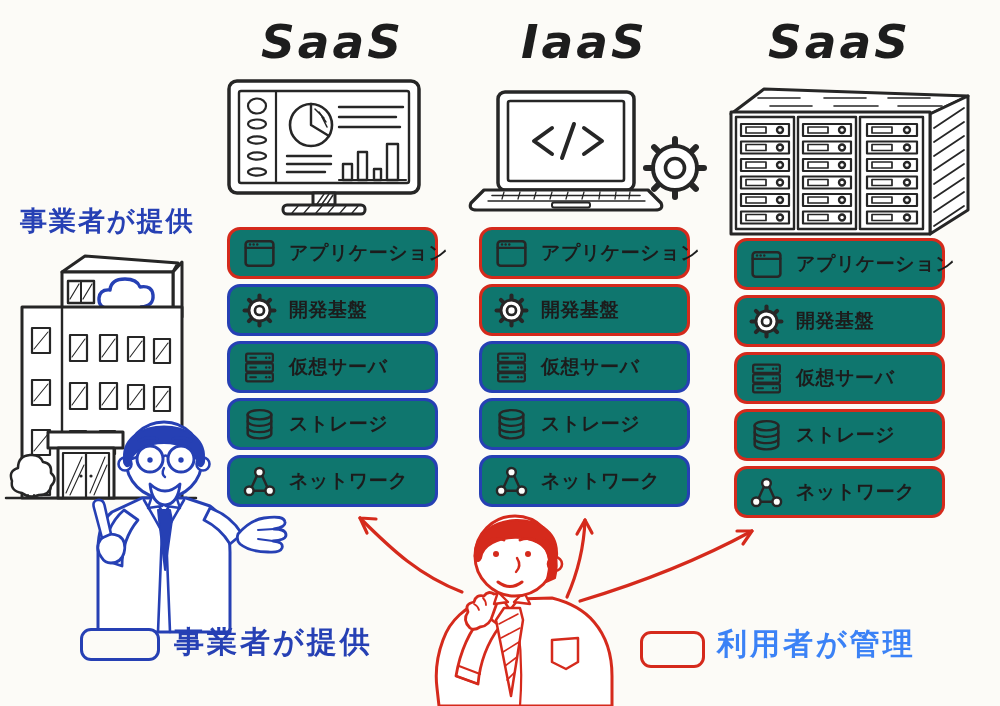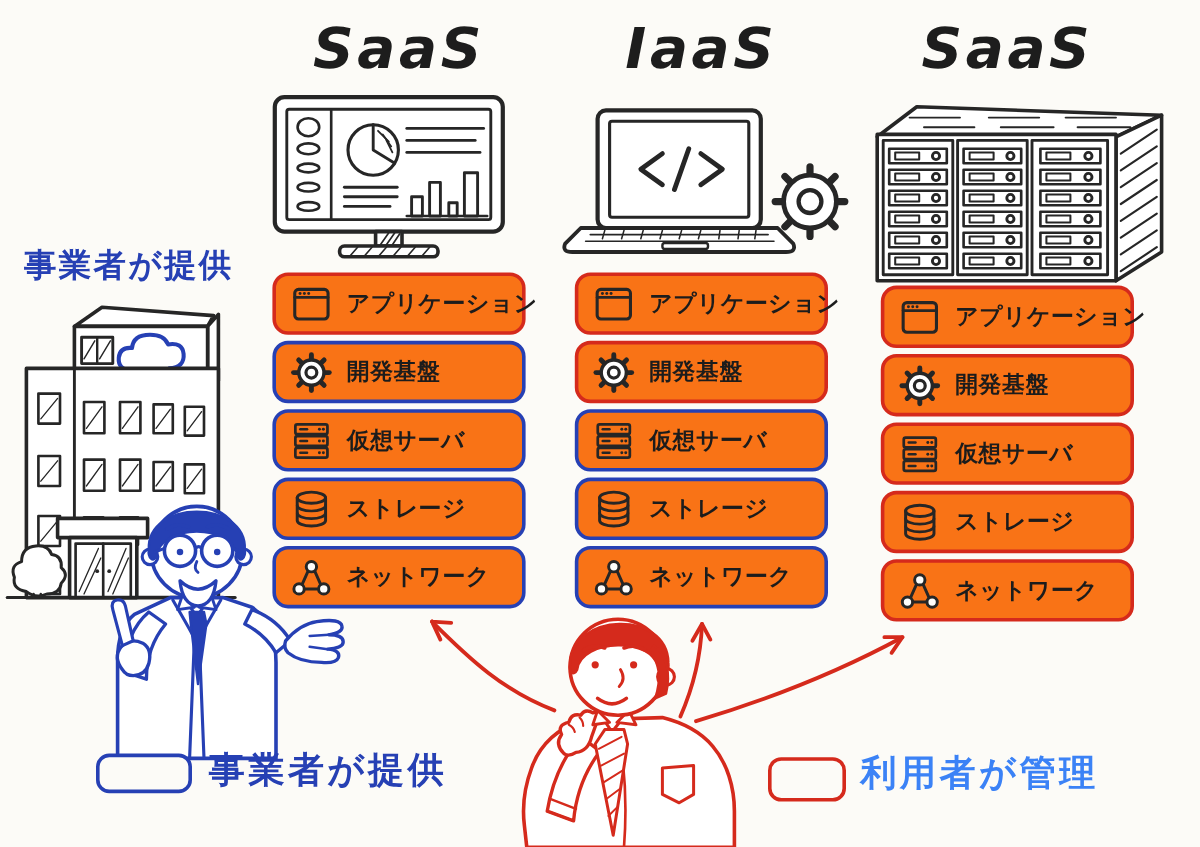--- a/index.html
+++ b/index.html
@@ -12,21 +12,21 @@
   .bs{fill:none;stroke:#2640b4;stroke-linecap:round;stroke-linejoin:round;}
   .bwf{fill:#fff;stroke:#2640b4;stroke-linecap:round;stroke-linejoin:round;}
   .bfill{fill:#2640b4;stroke:#2640b4;stroke-linejoin:round;}
   .rs{fill:none;stroke:#d52a1c;stroke-linecap:round;stroke-linejoin:round;}
   .rwf{fill:#fff;stroke:#d52a1c;stroke-linecap:round;stroke-linejoin:round;}
   .rfill{fill:#d52a1c;stroke:#d52a1c;stroke-linejoin:round;}
 
   .col-title{position:absolute;width:211px;text-align:center;font-size:47px;font-style:italic;
              font-weight:600;letter-spacing:3px;color:#1d1d1d;}
   .stack{position:absolute;width:211px;}
-  .layer{box-sizing:border-box;height:52px;margin-bottom:5px;background:#f97316;
+  .layer{box-sizing:border-box;height:52px;margin-bottom:5px;background:#0f766e;
          border:3px solid #888;border-radius:13px;display:flex;align-items:center;
          padding-left:11px;gap:11px;}
   .layer .icon{position:static;width:37px;height:37px;flex:0 0 auto;}
   .layer-label{font-size:19px;font-weight:600;color:#1c1c1c;letter-spacing:0.5px;white-space:nowrap;}
   .callout{position:absolute;font-size:27px;font-weight:600;letter-spacing:2px;}
   .legend-box{position:absolute;box-sizing:border-box;background:#fcfbf7;border:3.5px solid;border-radius:11px;}
   .legend-label{position:absolute;font-size:30px;font-weight:600;letter-spacing:3px;}
 </style>
 </head>
 <body>

